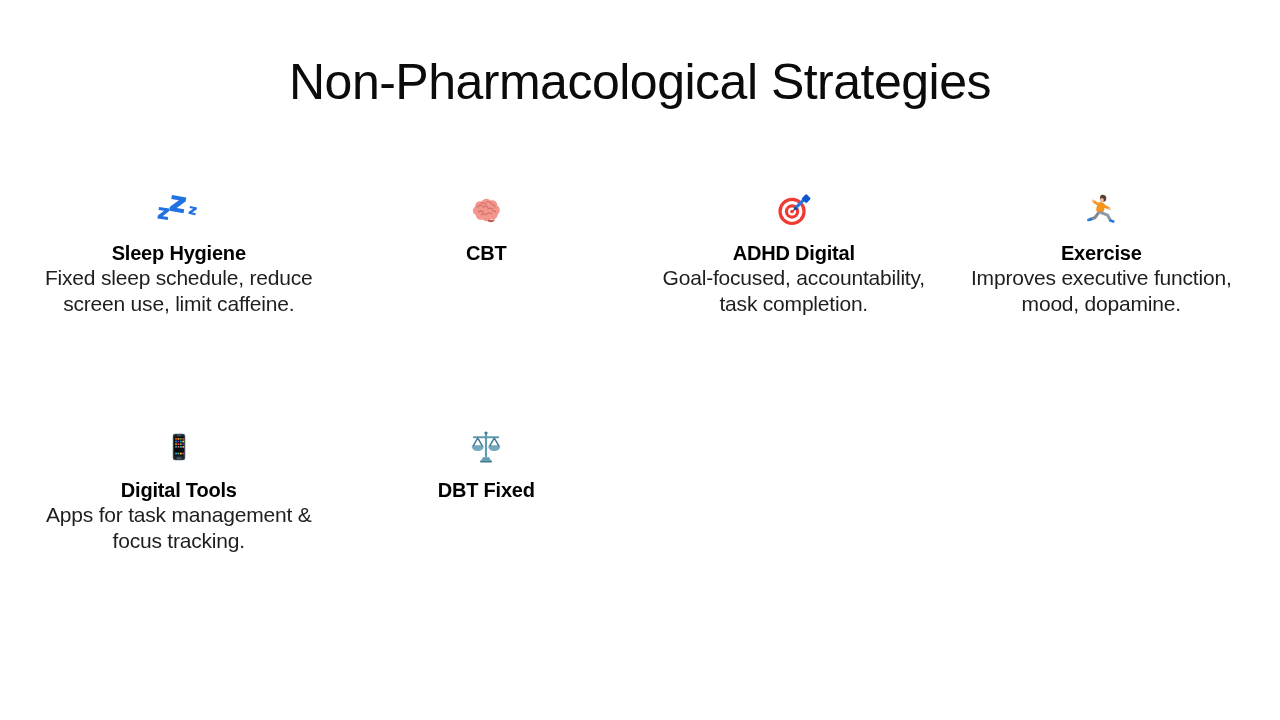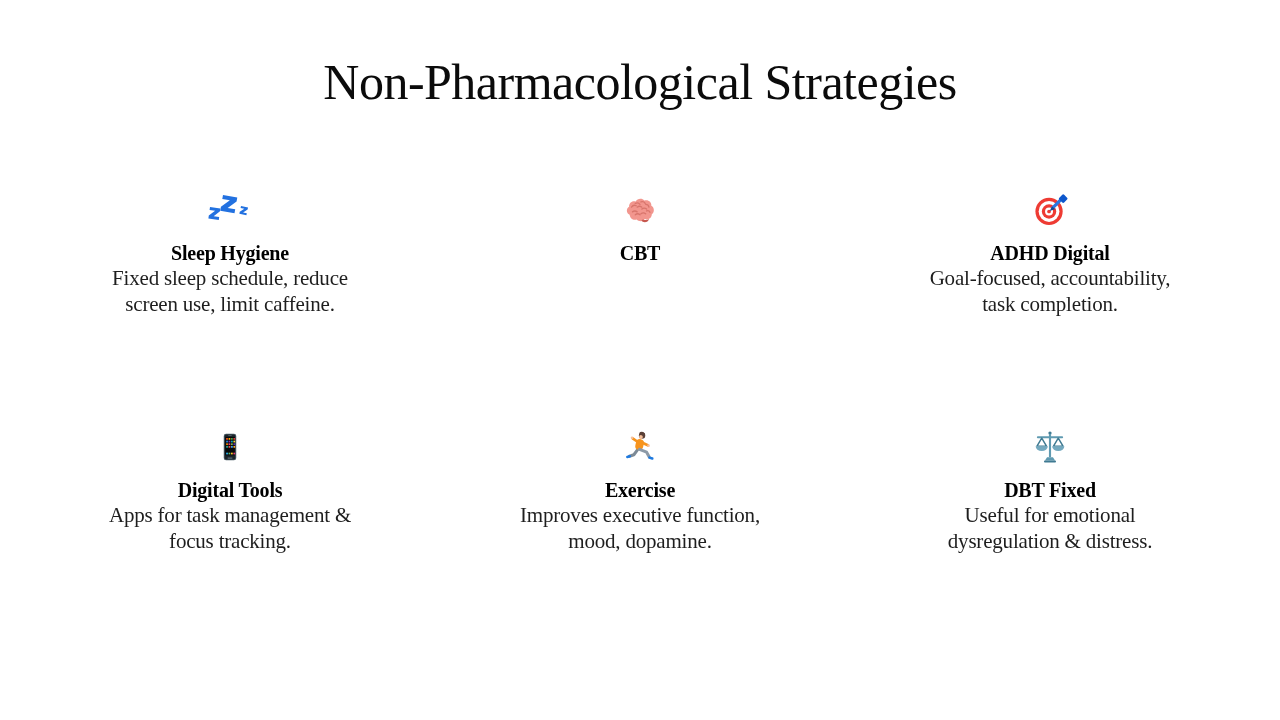--- a/index.html
+++ b/index.html
@@ -1,21 +1,21 @@
 <!DOCTYPE html>
 <html><head>
 <meta charset="utf-8">
 <style>
   html, body { margin: 0; padding: 0; background: #ffffff; }
   .slide {
     position: relative;
     width: 1280px;
     height: 720px;
     background: #ffffff;
-    font-family: Liberation Serif, serif;
+    font-family: Liberation Sans, sans-serif;
     overflow: hidden;
   }
   .slide-title {
     position: absolute;
     top: 55px;
     left: 0;
     width: 100%;
     text-align: center;
     font-size: 50px;
     line-height: 1.1;
@@ -23,21 +23,21 @@
     letter-spacing: -0.5px;
     color: #0b0b0b;
     margin: 0;
   }
   .grid {
     position: absolute;
     top: 189px;
     left: 25px;
     width: 1230px;
     display: grid;
-    grid-template-columns: repeat(3, 1fr);
+    grid-template-columns: repeat(4, 1fr);
     grid-auto-rows: 237px;
   }
   .card {
     display: flex;
     flex-direction: column;
     align-items: center;
     text-align: center;
   }
   .card-icon {
     height: 42px;
@@ -116,20 +116,42 @@
           <circle cx="16.5" cy="19" r="4.1" fill="#ffffff"></circle>
           <circle cx="16.5" cy="19" r="1.9" fill="#ee3b33"></circle>
           <line x1="29.5" y1="6" x2="20" y2="15.5" stroke="#2b77e0" stroke-width="3.4" stroke-linecap="round"></line>
           <polygon points="17,18.6 19.9,13.9 22.7,16.8" fill="#15498f"></polygon>
           <rect x="27.6" y="2.2" width="7" height="7" rx="1.4" transform="rotate(45 31 5.7)" fill="#0d57cc"></rect>
         </svg>
       </div>
       <div class="card-title">ADHD Digital</div>
       <div class="card-desc">Goal-focused, accountability,
 task completion.</div>
+    </div>
+
+    <div class="card">
+      <div class="card-icon">
+        <svg width="34" height="34" viewBox="0 0 36 36">
+          <path d="M15.5 20.8 L11.5 26.2 L6.8 27.8" stroke="#7d8a96" stroke-width="3.2" fill="none" stroke-linecap="round" stroke-linejoin="round"></path>
+          <rect x="3.2" y="26.9" width="5.4" height="2.7" rx="1.3" fill="#1e7ae0" transform="rotate(-14 5.9 28.2)"></rect>
+          <path d="M15 12.2 L10.2 8.8" stroke="#f7941d" stroke-width="2.8" stroke-linecap="round"></path>
+          <circle cx="9.6" cy="8.2" r="1.4" fill="#f6c09c"></circle>
+          <circle cx="20.2" cy="5.8" r="3.4" fill="#5b4037"></circle>
+          <circle cx="19" cy="7.4" r="2" fill="#f6c09c"></circle>
+          <path d="M17.2 3.2 a3.4 3.4 0 0 1 6 2.8 l-3.4 -0.4 z" fill="#5b4037"></path>
+          <rect x="13.4" y="9.6" width="8.4" height="11.5" rx="4.2" transform="rotate(14 17.6 15.3)" fill="#f7941d"></rect>
+          <path d="M20.5 13.5 L26.2 16.2" stroke="#f7941d" stroke-width="2.8" stroke-linecap="round"></path>
+          <circle cx="27" cy="16.6" r="1.4" fill="#f6c09c"></circle>
+          <path d="M17.5 20.5 L25 23.5 L27.8 28.6" stroke="#8d9aa7" stroke-width="3.2" fill="none" stroke-linecap="round" stroke-linejoin="round"></path>
+          <rect x="26.6" y="28.4" width="5.8" height="2.7" rx="1.3" fill="#1e7ae0" transform="rotate(18 29.5 29.8)"></rect>
+        </svg>
+      </div>
+      <div class="card-title">Exercise</div>
+      <div class="card-desc">Improves executive function,
+mood, dopamine.</div>
     </div>
 
     <div class="card">
       <div class="card-icon">
         <svg width="30" height="34" viewBox="0 0 36 36">
           <rect x="10.5" y="2" width="15" height="32" rx="2.8" fill="#4a5b66"></rect>
           <rect x="11.6" y="3" width="12.8" height="30" rx="2" fill="#1d262c"></rect>
           <rect x="12.3" y="5.8" width="11.4" height="22.2" fill="#05080a"></rect>
           <rect x="15.8" y="3.9" width="4.4" height="1" rx="0.5" fill="#5d6f7a"></rect>
           <g>
@@ -157,53 +179,29 @@
           <rect x="15" y="30.6" width="6" height="1.4" rx="0.7" fill="#5d6f7a"></rect>
         </svg>
       </div>
       <div class="card-title">Digital Tools</div>
       <div class="card-desc">Apps for task management &amp;
 focus tracking.</div>
     </div>
 
     <div class="card">
       <div class="card-icon">
-        <svg width="34" height="34" viewBox="0 0 36 36">
-          <path d="M15.5 20.8 L11.5 26.2 L6.8 27.8" stroke="#7d8a96" stroke-width="3.2" fill="none" stroke-linecap="round" stroke-linejoin="round"></path>
-          <rect x="3.2" y="26.9" width="5.4" height="2.7" rx="1.3" fill="#1e7ae0" transform="rotate(-14 5.9 28.2)"></rect>
-          <path d="M15 12.2 L10.2 8.8" stroke="#f7941d" stroke-width="2.8" stroke-linecap="round"></path>
-          <circle cx="9.6" cy="8.2" r="1.4" fill="#f6c09c"></circle>
-          <circle cx="20.2" cy="5.8" r="3.4" fill="#5b4037"></circle>
-          <circle cx="19" cy="7.4" r="2" fill="#f6c09c"></circle>
-          <path d="M17.2 3.2 a3.4 3.4 0 0 1 6 2.8 l-3.4 -0.4 z" fill="#5b4037"></path>
-          <rect x="13.4" y="9.6" width="8.4" height="11.5" rx="4.2" transform="rotate(14 17.6 15.3)" fill="#f7941d"></rect>
-          <path d="M20.5 13.5 L26.2 16.2" stroke="#f7941d" stroke-width="2.8" stroke-linecap="round"></path>
-          <circle cx="27" cy="16.6" r="1.4" fill="#f6c09c"></circle>
-          <path d="M17.5 20.5 L25 23.5 L27.8 28.6" stroke="#8d9aa7" stroke-width="3.2" fill="none" stroke-linecap="round" stroke-linejoin="round"></path>
-          <rect x="26.6" y="28.4" width="5.8" height="2.7" rx="1.3" fill="#1e7ae0" transform="rotate(18 29.5 29.8)"></rect>
-        </svg>
-      </div>
-      <div class="card-title">Exercise</div>
-      <div class="card-desc">Improves executive function,
-mood, dopamine.</div>
-    </div>
-
-    <div class="card">
-      <div class="card-icon">
         <svg width="36" height="35" viewBox="0 0 36 36">
           <circle cx="18" cy="3.2" r="1.7" fill="#3f7a92"></circle>
           <rect x="16.9" y="4" width="2.2" height="24" fill="#5f9ab1"></rect>
           <rect x="4.5" y="6.4" width="27" height="2" rx="1" fill="#5f9ab1"></rect>
           <path d="M9.5 8.4 L4.6 16.6 L14.4 16.6 Z" fill="none" stroke="#3f7a92" stroke-width="1.5" stroke-linejoin="round"></path>
           <path d="M3.2 16.8 A6.3 4.9 0 0 0 15.8 16.8 Z" fill="#74a9bf"></path>
           <path d="M26.5 8.4 L21.6 16.6 L31.4 16.6 Z" fill="none" stroke="#3f7a92" stroke-width="1.5" stroke-linejoin="round"></path>
           <path d="M20.2 16.8 A6.3 4.9 0 0 0 32.8 16.8 Z" fill="#74a9bf"></path>
           <path d="M15 28 h6 l2.2 3.4 h-10.4 z" fill="#5f9ab1"></path>
           <rect x="11.8" y="31.4" width="12.4" height="2" rx="1" fill="#3f7a92"></rect>
         </svg>
       </div>
       <div class="card-title">DBT Fixed</div>
-      <div class="card-desc">Useful for emotional
-dysregulation &amp; distress.</div>
     </div>
 
   </div>
 </div>
 
 </body></html>

